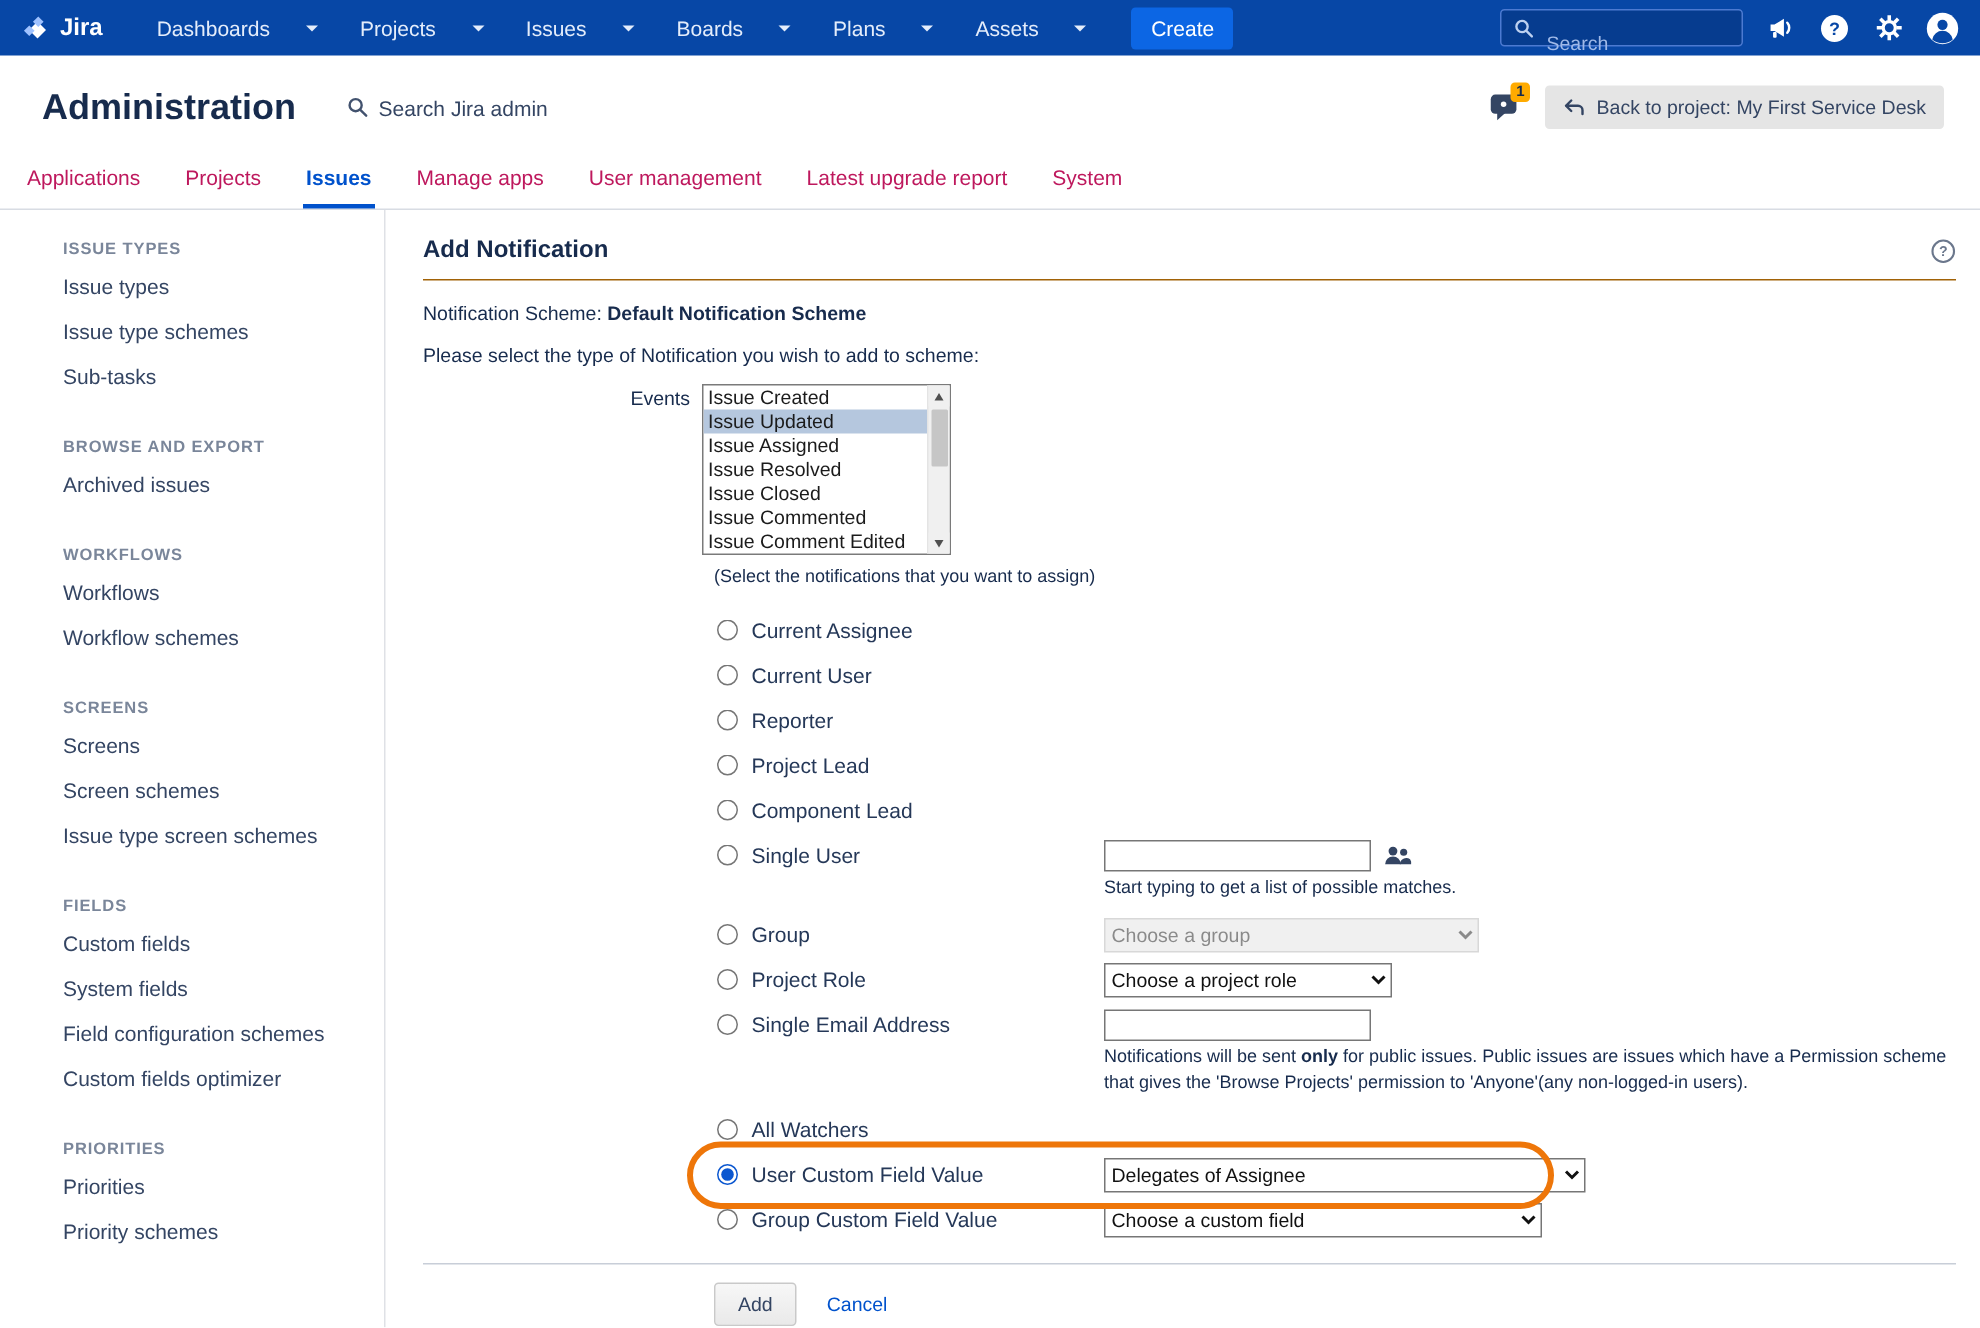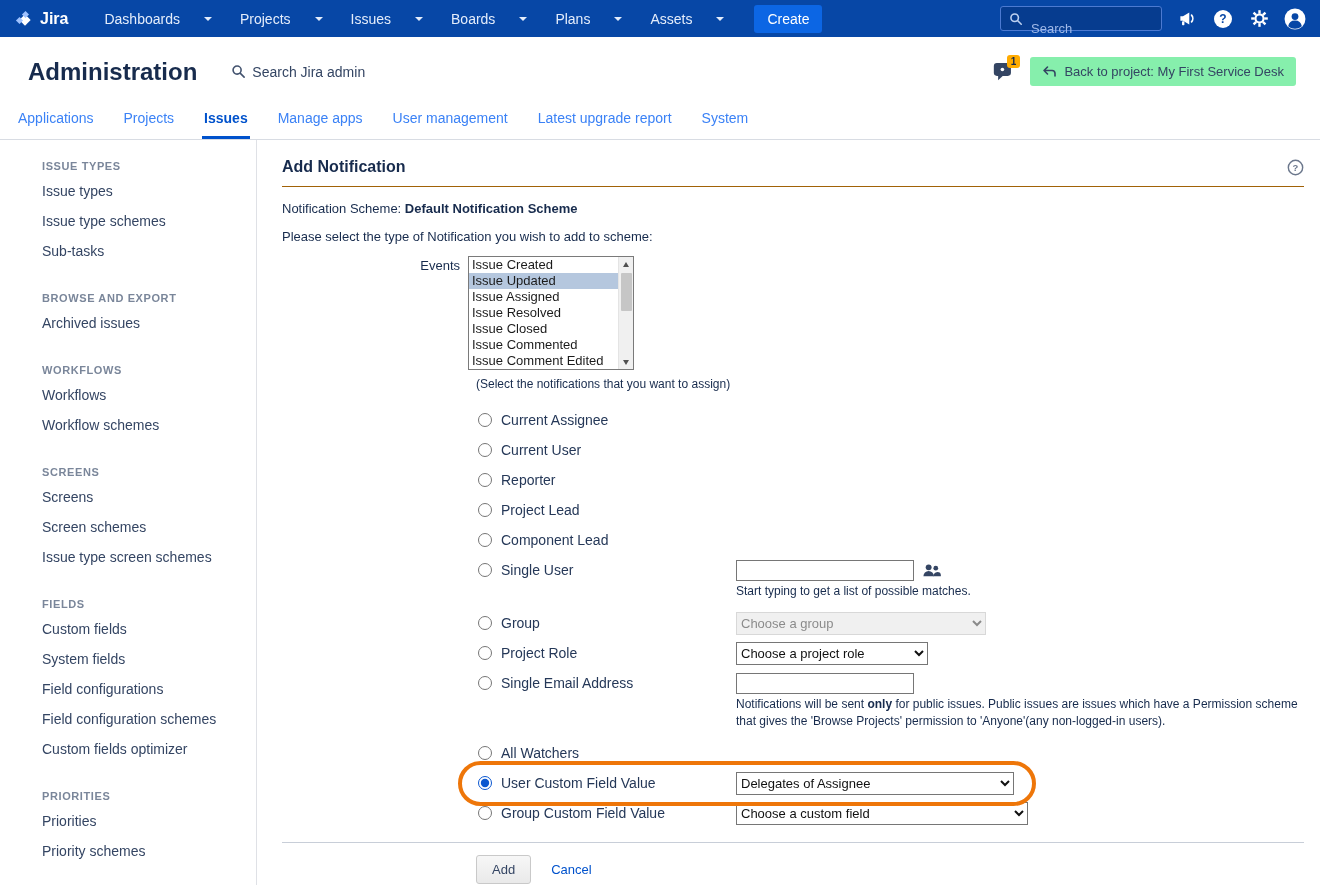--- a/index.html
+++ b/index.html
@@ -44,27 +44,27 @@
   .admin-header { padding:20px 24px 0 28px; display:flex; align-items:center; }
   .admin-title { font-size:24px; font-weight:bold; color:#172B4D; }
   .admin-search { display:flex; align-items:center; gap:6px; margin-left:34px; font-size:14px; color:#344563; cursor:pointer; }
   .header-right { margin-left:auto; display:flex; align-items:center; gap:12px; }
   .bubble-wrap { position:relative; width:26px; height:24px; cursor:pointer; }
   .badge {
     position:absolute; top:-5px; right:-2px; background:#FFAB00; color:#172B4D;
     font-size:10px; font-weight:bold; padding:1px 4px; border-radius:3px; line-height:11px;
   }
   .back-btn {
-    display:flex; align-items:center; gap:8px; background:#86efac; border:none; border-radius:3px;
+    display:flex; align-items:center; gap:8px; background:#e5e5e5; border:none; border-radius:3px;
     color:#344563; font-size:13px; padding:7px 12px; cursor:pointer; font-family:"Liberation Sans", sans-serif;
   }
 
   
   .tabs { display:flex; gap:26px; padding:0 0 0 16px; margin-top:24px; border-bottom:1px solid #D8DCE3; }
-  .tab { font-size:14px; color:#3b82f6; padding:0 2px 10px 2px; border-bottom:3px solid transparent; cursor:pointer; }
+  .tab { font-size:14px; color:#be185d; padding:0 2px 10px 2px; border-bottom:3px solid transparent; cursor:pointer; }
   .tab.active { color:#0052CC; border-bottom-color:#0052CC; font-weight:bold; }
 
   
   .content { flex:1; display:flex; min-height:0; overflow:hidden;margin-left:24px; }
   .sidebar { width:233px; flex:0 0 233px; border-right:1px solid #DFE1E6; padding-top:6px; overflow:hidden; }
   .side-heading {
     font-size:11px; font-weight:bold; color:#7A869A; letter-spacing:.6px;
     margin:26px 18px 4px 18px; text-transform:uppercase;
   }
   .side-heading.first { margin-top:14px; }
@@ -98,21 +98,21 @@
   .opt-label { display:flex; align-items:center; gap:9px; font-size:14px; color:#253858; cursor:pointer; }
   .opt-label input[type=radio] { width:14px; height:14px; margin:0 0 0 2px; accent-color:#0B57D0; cursor:pointer; }
   .helper-row { display:grid; grid-template-columns:260px 1fr; margin:-2px 0 8px 0; }
   .helper-text { font-size:12px; color:#172B4D; line-height:17px; max-width:600px; }
   .txt { width:178px; height:21px; border:1px solid #767676; font-size:13px; padding:1px 5px; font-family:"Liberation Sans", sans-serif; }
   .ctrl { display:flex; align-items:center; gap:8px; }
   select { font-size:13px; height:23px; font-family:"Liberation Sans", sans-serif; color:#111; background:#fff; }
   select:disabled { background:#EBEBEB; color:#5A5A5A; }
   .sel-group { width:250px; }
   .sel-role { width:192px; }
-  .sel-ucf { width:278px; }
+  .sel-ucf { width:321px; }
   .sel-gcf { width:292px; }
 
   .row-ucf { position:relative; }
   .annotation {
     position:absolute; left:-18px; top:-7px; width:578px; height:45px;
     border:4px solid #EE7609; border-radius:26px; pointer-events:none; z-index:5;
   }
 
   
   .form-divider { border:none; border-top:1px solid #C8CED8; margin:14px 0 0 0; }
@@ -262,21 +262,20 @@
     <div class="side-item">Workflow schemes</div>
 
     <div class="side-heading">SCREENS</div>
     <div class="side-item">Screens</div>
     <div class="side-item">Screen schemes</div>
     <div class="side-item">Issue type screen schemes</div>
 
     <div class="side-heading">FIELDS</div>
     <div class="side-item">Custom fields</div>
     <div class="side-item">System fields</div>
-    <div class="side-item">Field configurations</div>
     <div class="side-item">Field configuration schemes</div>
     <div class="side-item">Custom fields optimizer</div>
 
     <div class="side-heading">PRIORITIES</div>
     <div class="side-item">Priorities</div>
     <div class="side-item">Priority schemes</div>
   </div>
 
   <div class="main">
     <div class="main-header">

